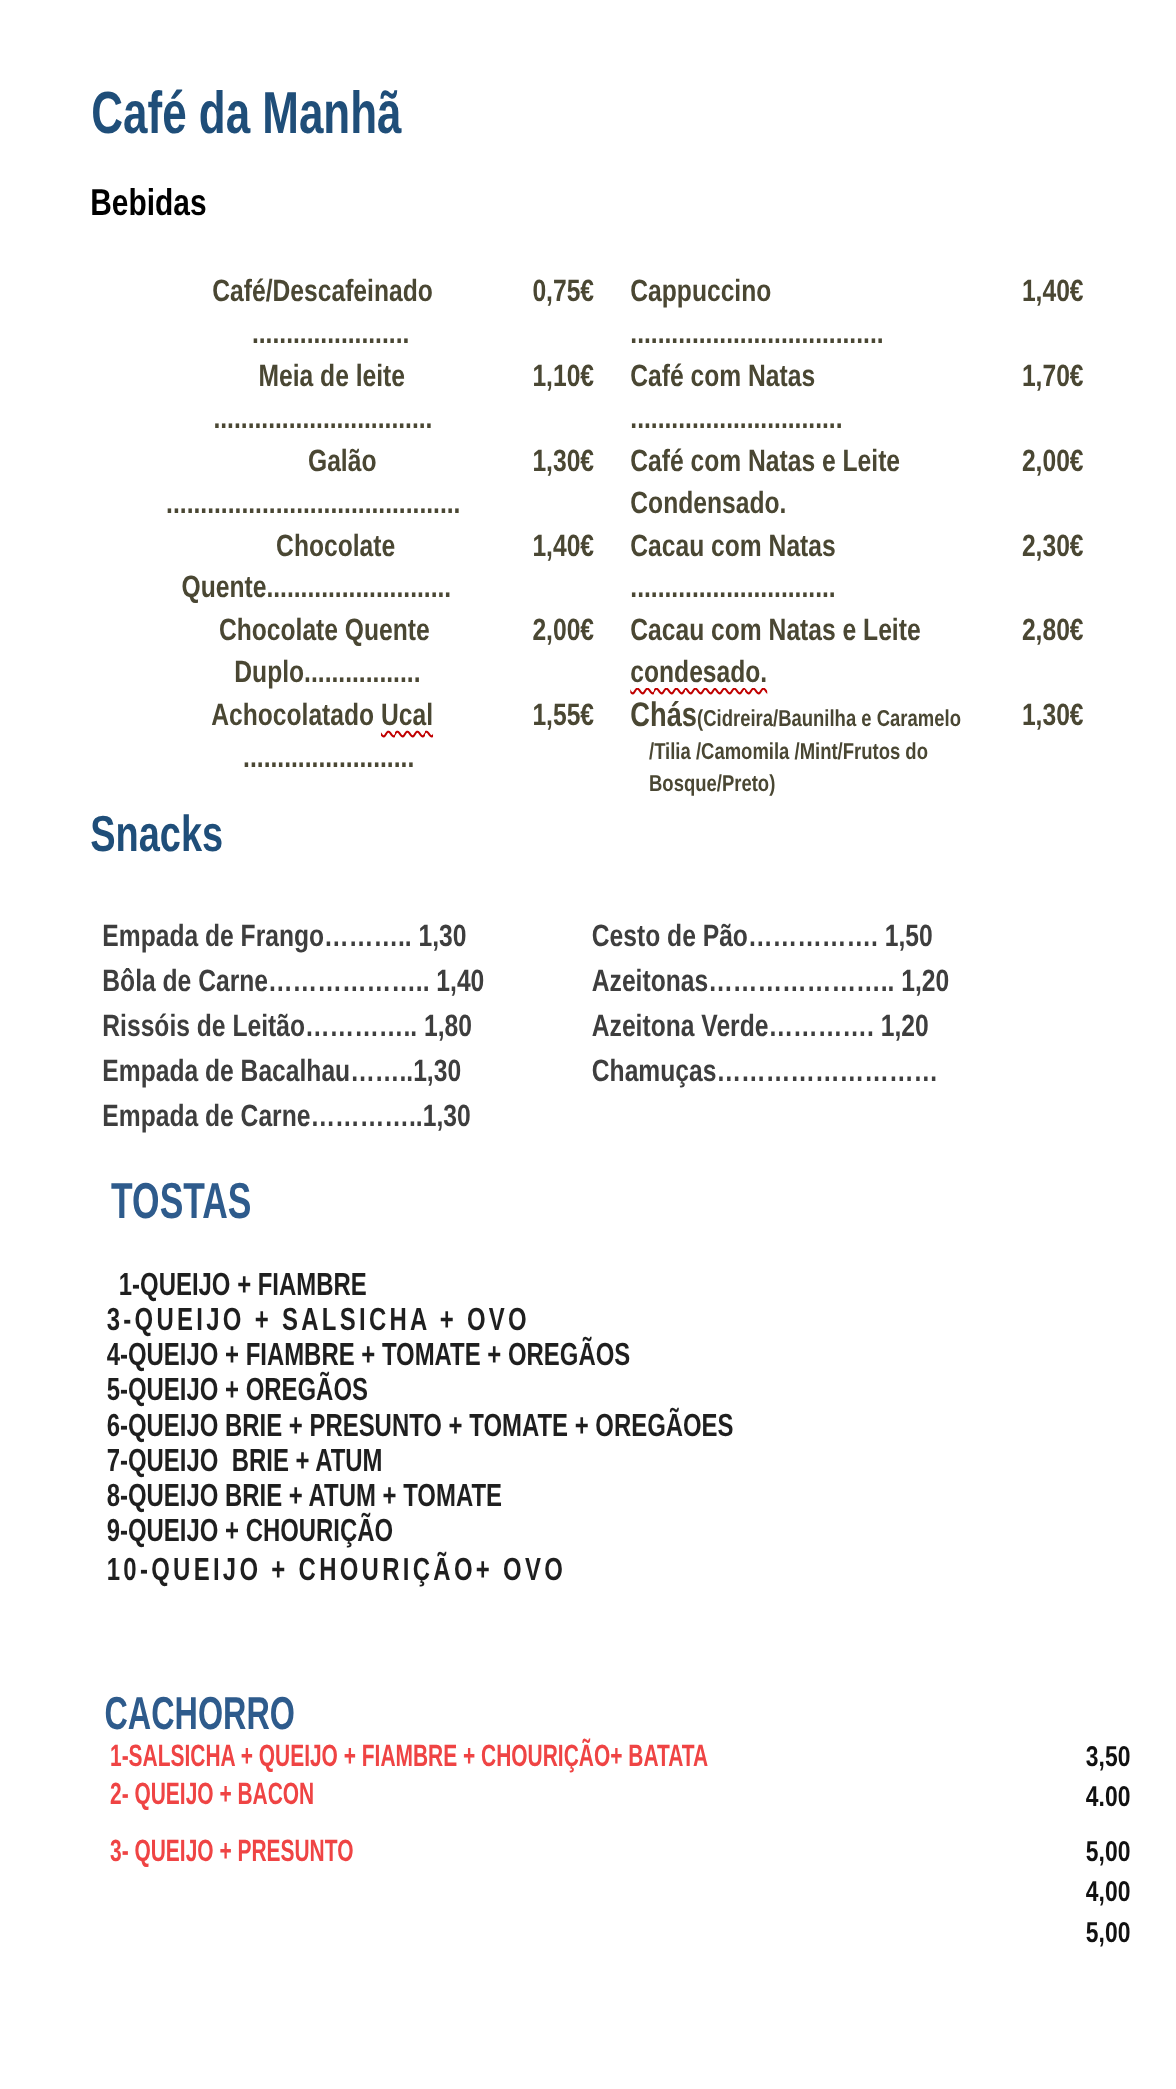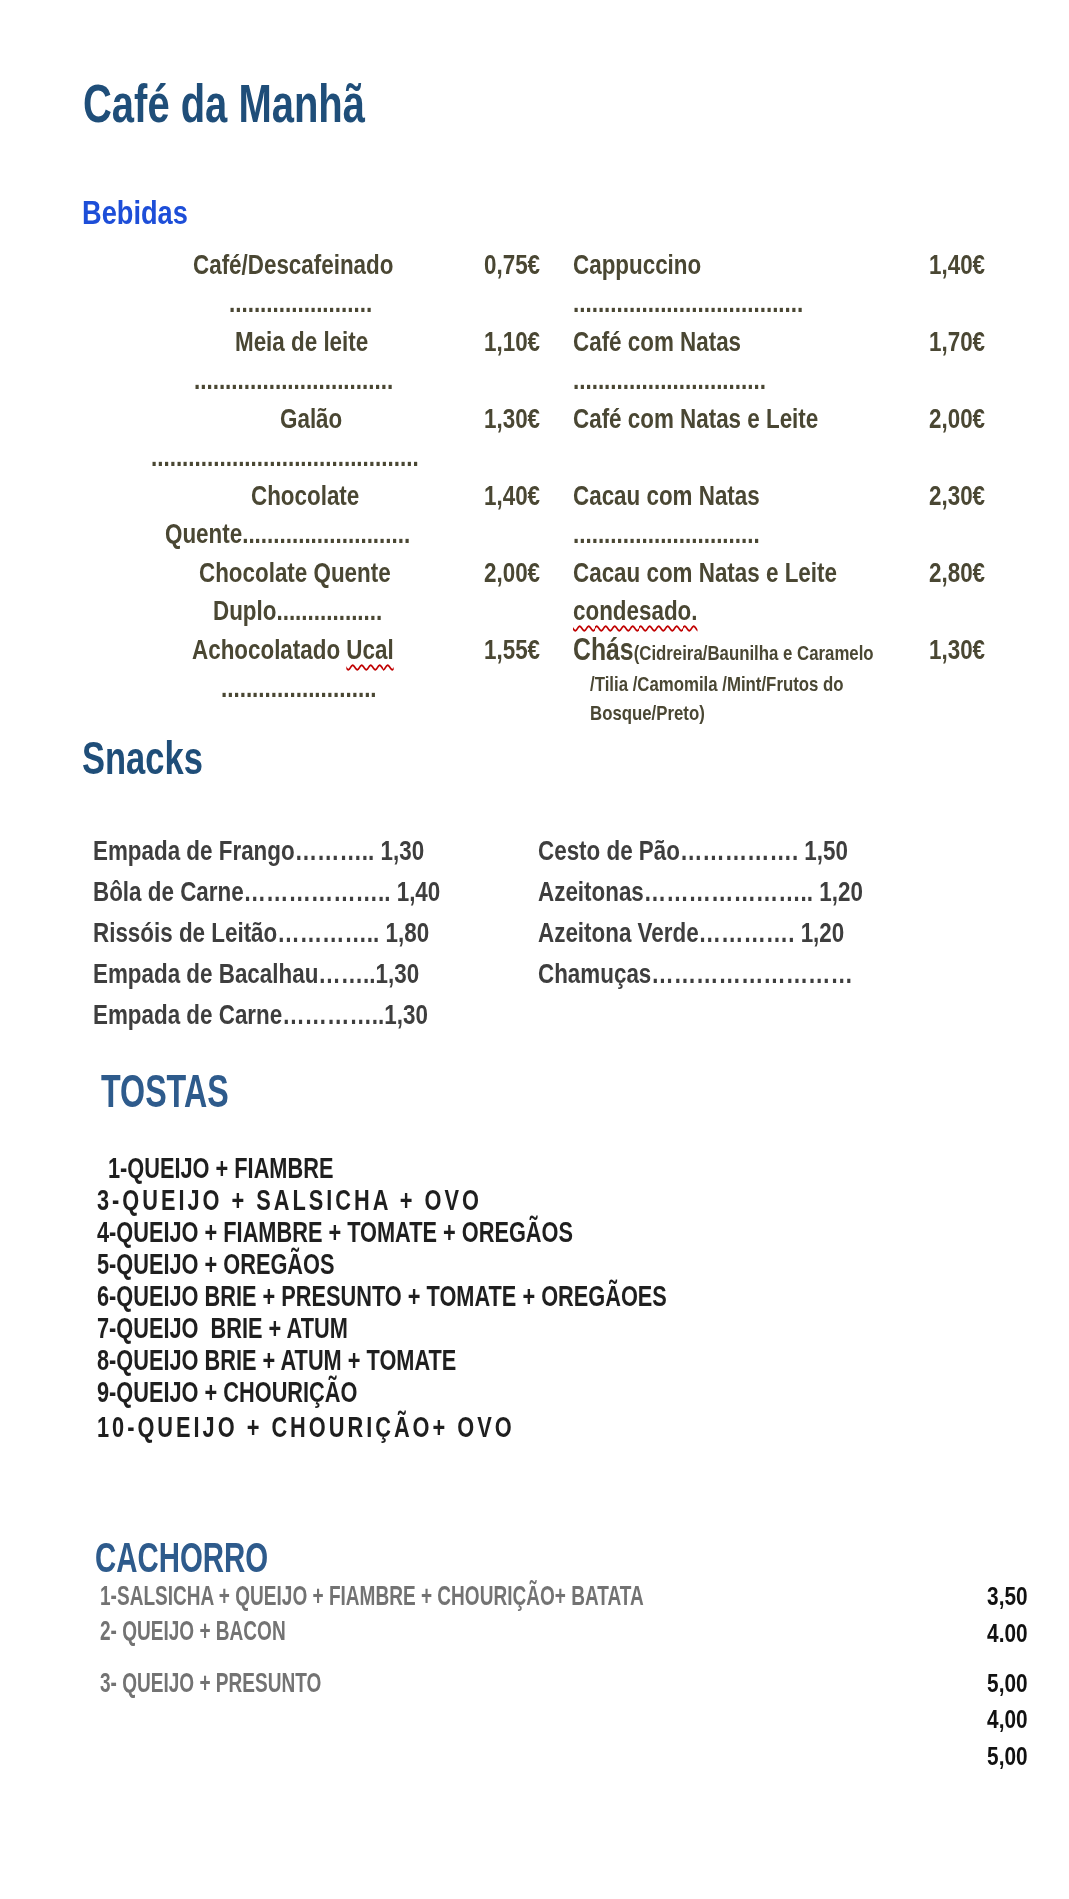--- a/index.html
+++ b/index.html
@@ -13,22 +13,22 @@
   .cx-70 { transform:scaleX(0.70); }
   .cx-74 { transform:scaleX(0.74); }
   .cx-75 { transform:scaleX(0.75); }
   .cx-68 { transform:scaleX(0.68); }
 
   .title {
     position:absolute; left:83px; top:74px;
     font-size:54px; line-height:58px; font-weight:bold; color:#1F4E79;
   }
   .bebidas-heading {
-    position:absolute; left:82px; top:192px;
-    font-size:34px; line-height:40px; font-weight:bold; color:#1d4ed8;
+    position:absolute; left:82px; top:164px;
+    font-size:34px; line-height:40px; font-weight:bold; color:#000000;
   }
 
   
   .bev-cols { position:absolute; left:97px; top:246px; width:888px; display:flex; }
   .bev-col { font-weight:bold; color:#4A4733; font-size:28px; }
   .bev-col.left  { width:443px; margin-right:33px;text-align:center; }
   .bev-col.right { width:412px; }
   .bev-row  { height:77px; }
   .bev-row.tall { height:auto; }
   .bev-line1 { position:relative; line-height:38px; height:38px; }
@@ -64,21 +64,21 @@
   .t-indent { padding-left:11px; }
   .mt-big   { margin-top:15px; }
   .mt-small { margin-top:3px; }
   .spread   { letter-spacing:4px; }
 
   
   .cachorro-heading {
     position:absolute; left:95px; top:1536px;
     font-size:42px; line-height:44px; font-weight:bold; color:#2E5B8C;
   }
-  .cachorro-list { position:absolute; left:100px; top:1578px; color:#737373;
+  .cachorro-list { position:absolute; left:100px; top:1578px; color:#ef4444;
     font-size:28px; font-weight:bold; }
   .c-item { line-height:35px; height:35px; }
   .c-item.mt { margin-top:17px; }
   .cachorro-prices { position:absolute; right:41px; top:1582px; width:90px;
     color:#111111; font-size:26px; font-weight:bold; text-align:right; }
   .c-price { position:absolute; right:0; line-height:28px;text-align:right; }
   .cp-0 { top:0px; } .cp-1 { top:37px; } .cp-2 { top:87px; } .cp-3 { top:123px; } .cp-4 { top:160px; }
 </style>
 </head>
 <body>
@@ -135,20 +135,21 @@
         <div class="bev-line2"><span class="cx">.....................................</span></div>
       </div>
       <div class="bev-row">
         <div class="bev-line1"><span class="cx">Café com Natas</span>
           <span class="bev-price"><span class="cx-r">1,70€</span></span></div>
         <div class="bev-line2"><span class="cx">...............................</span></div>
       </div>
       <div class="bev-row">
         <div class="bev-line1"><span class="cx">Café com Natas e Leite</span>
           <span class="bev-price"><span class="cx-r">2,00€</span></span></div>
+        <div class="bev-line2"><span class="cx">Condensado.</span></div>
       </div>
       <div class="bev-row">
         <div class="bev-line1"><span class="cx">Cacau com Natas</span>
           <span class="bev-price"><span class="cx-r">2,30€</span></span></div>
         <div class="bev-line2"><span class="cx">..............................</span></div>
       </div>
       <div class="bev-row">
         <div class="bev-line1"><span class="cx">Cacau com Natas e Leite</span>
           <span class="bev-price"><span class="cx-r">2,80€</span></span></div>
         <div class="bev-line2"><span class="cx squiggle">condesado.</span></div>

